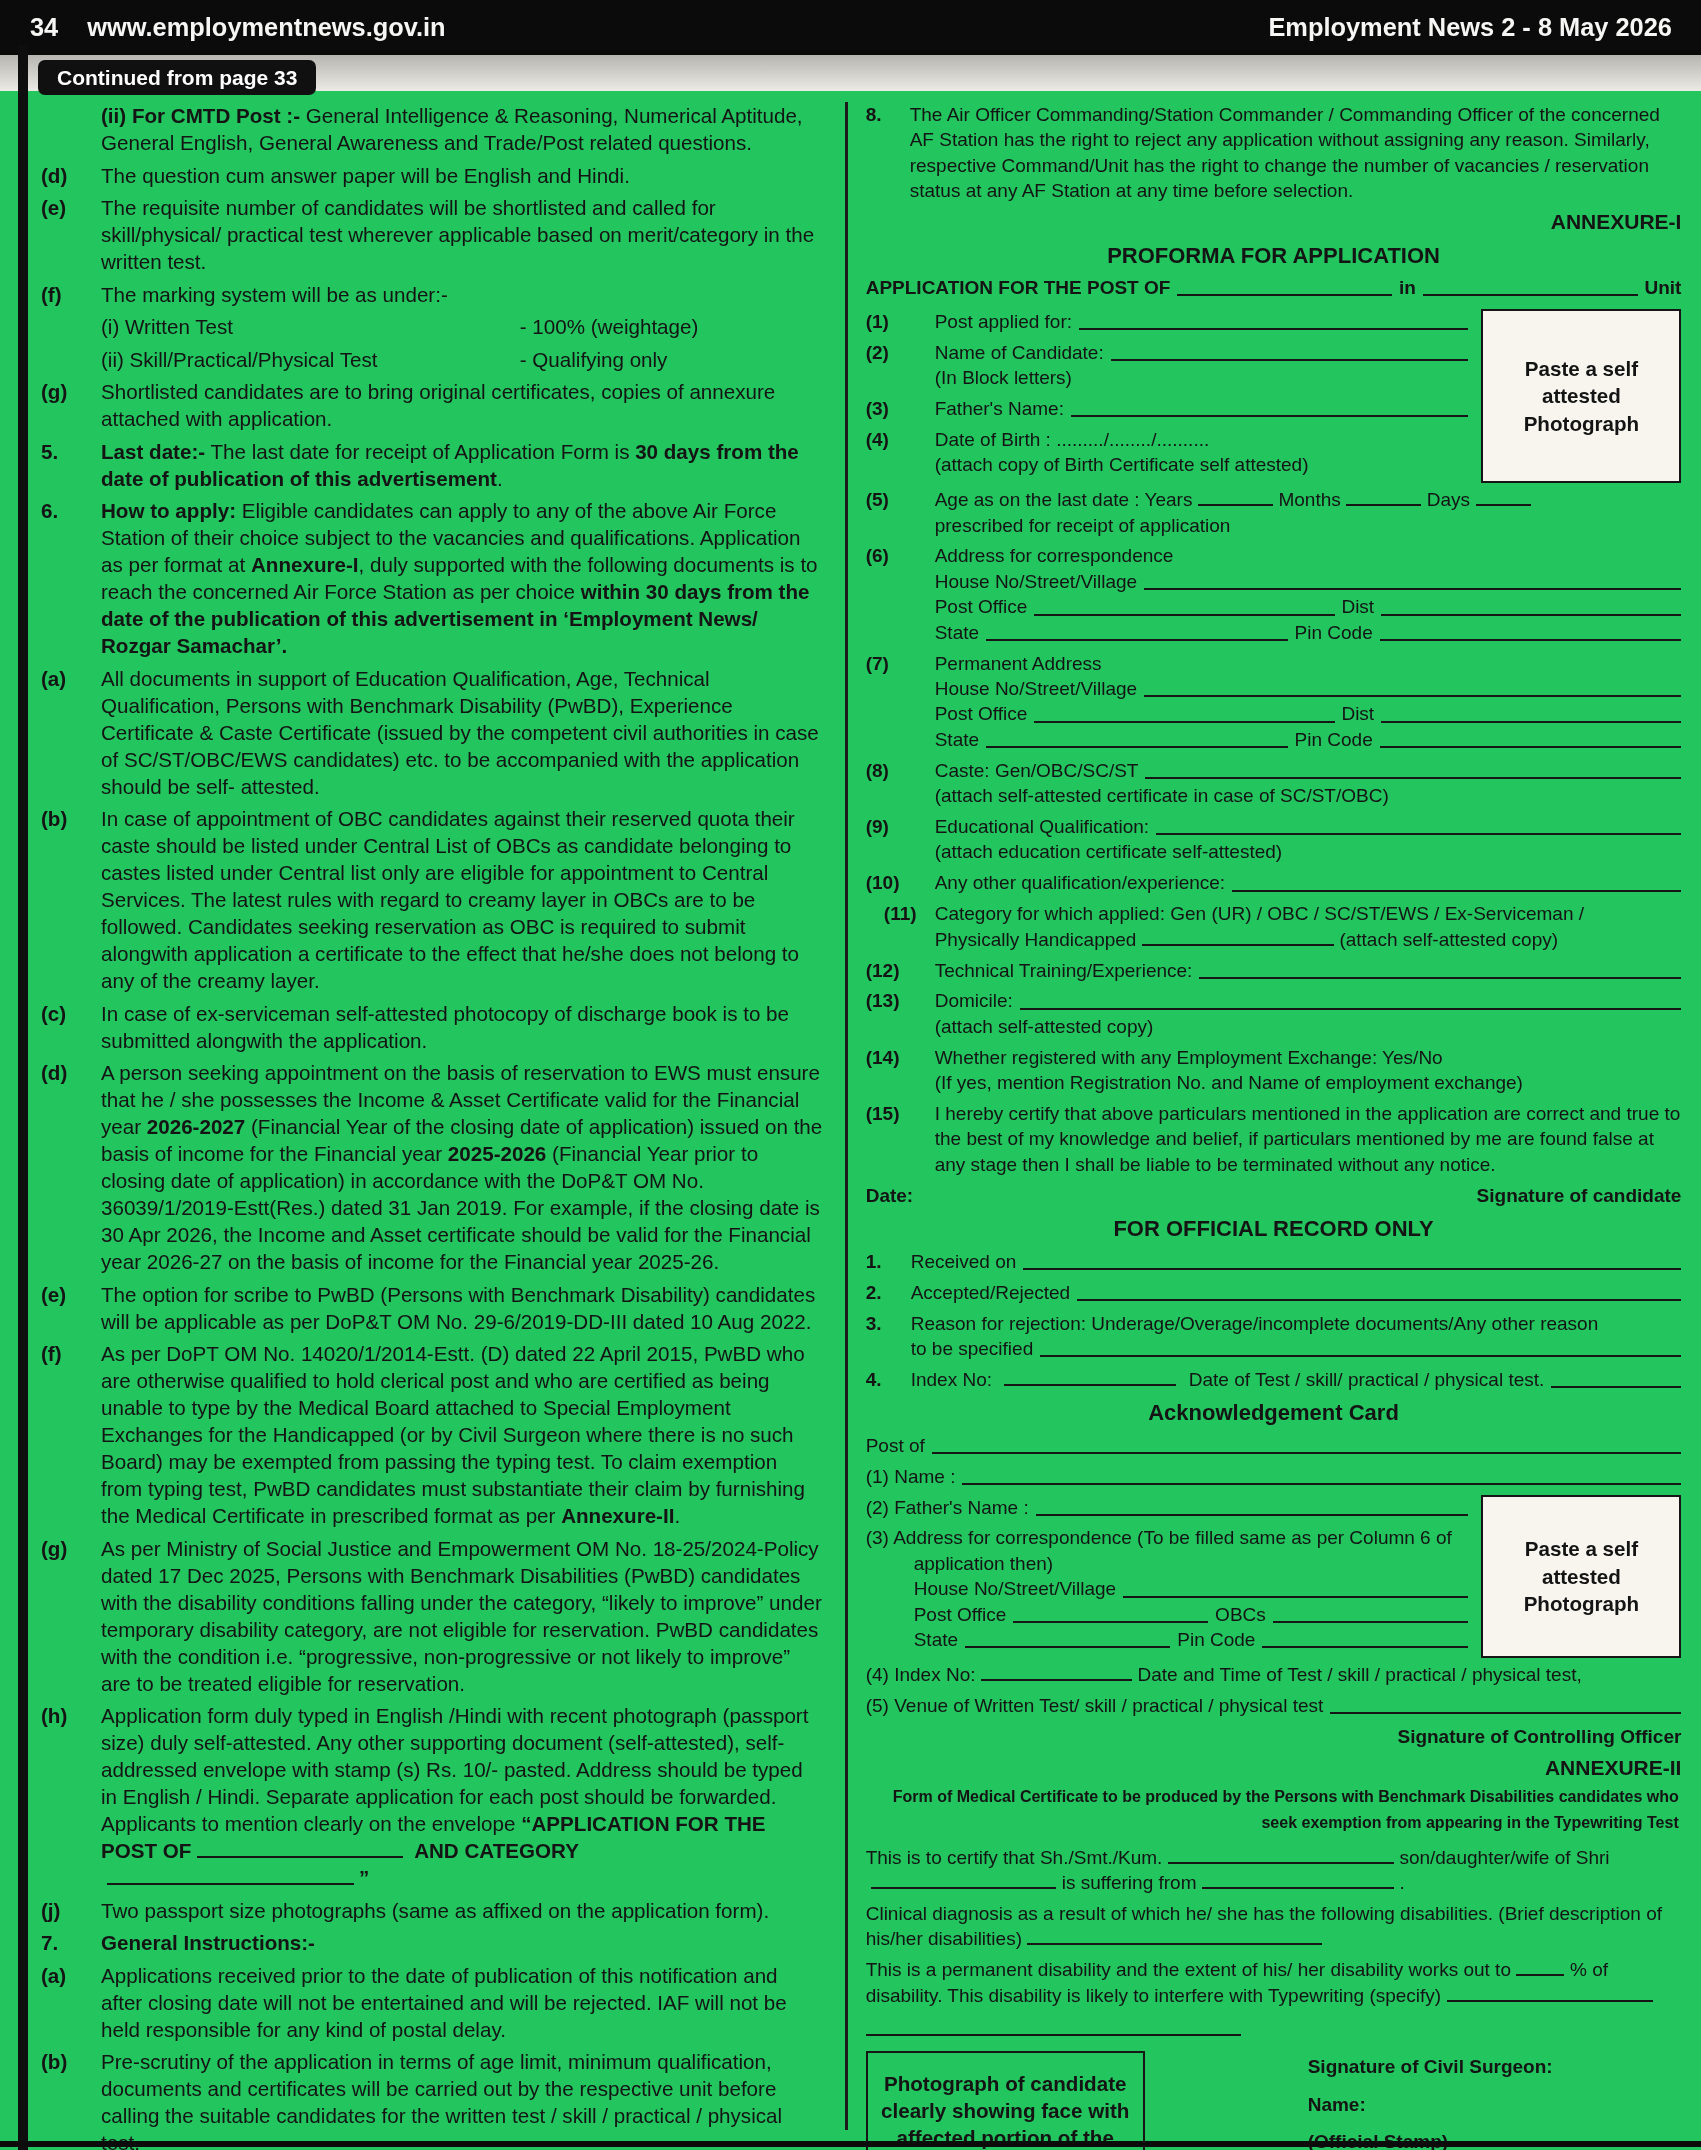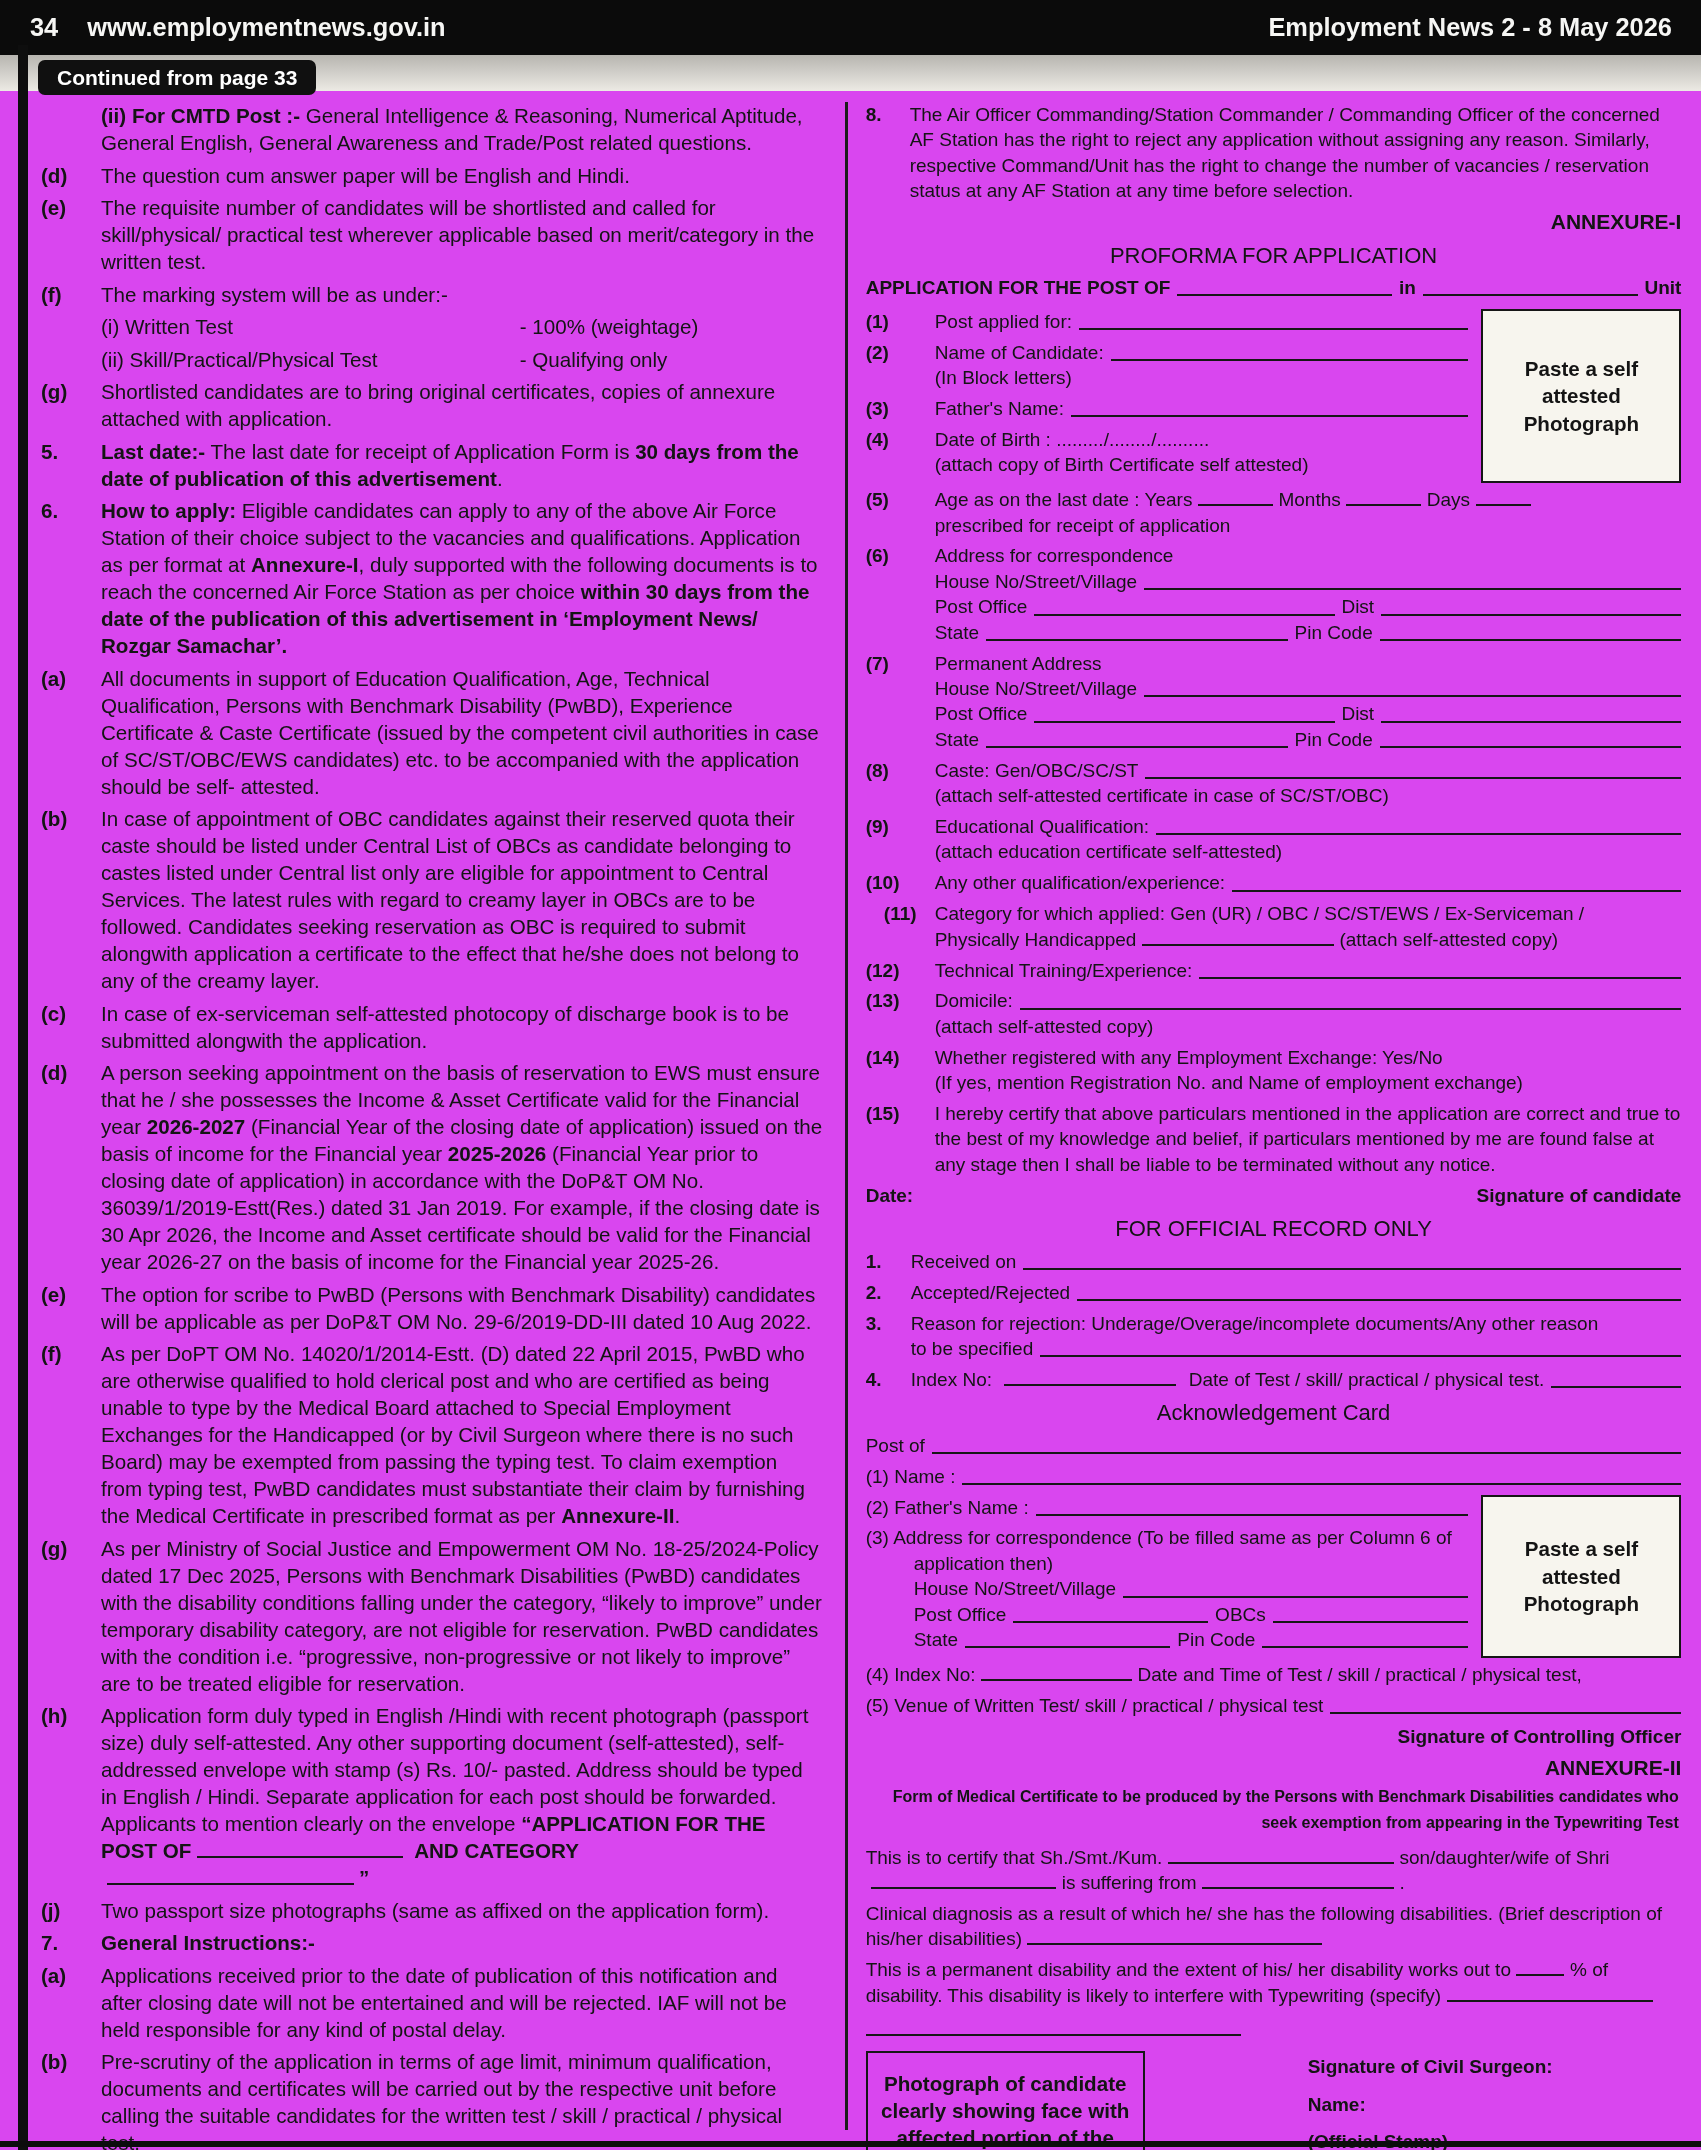--- a/index.html
+++ b/index.html
@@ -2,21 +2,21 @@
 <html style="font-size:11px"><head>
 <meta charset="utf-8">
 <style>
   html,body{margin:0;padding:0;}
   body{
     width:1702px;height:2151px;overflow:hidden;
     background:#dcdad4;
     font-family:"Liberation Sans",sans-serif;
     color:#141414;
   }
-  .page{position:relative;width:1702px;height:2151px;background:#d946ef;}
+  .page{position:relative;width:1702px;height:2151px;background:#22c55e;}
   
   .topbar{
     position:absolute;left:0;top:0;right:0;height:55px;background:#0b0b0b;color:#f6f6f4;
     display:flex;justify-content:space-between;align-items:center;
     padding:0 30px;box-sizing:border-box;font-weight:700;font-size:25.4px;
   }
   .topbar-left{display:flex;gap:29px;align-items:baseline;}
   .graystrip{position:absolute;top:55px;left:0;right:0;height:36px;background:linear-gradient(#b7b5b0,#eceae4);}
   .continued-tab{
     position:absolute;top:60px;left:38px;background:#101010;color:#fff;
@@ -36,21 +36,21 @@
   .twocol{display:flex;}
   .twocol .c0{width:58%;}
   .twocol .c1{width:42%;}
   .segrow{display:block;}
   .segrow.flex{display:flex;align-items:baseline;gap:6.9px;flex-wrap:wrap;}
   .segrow.ind{padding-left:48px;}
   .uline{display:inline-block;border-bottom:2.1px solid #161616;height:0.8em;margin:0 5.5px;min-width:27.4px;vertical-align:baseline;}
   .fill{flex:1 1 62px;border-bottom:2.1px solid #161616;height:0.8em;align-self:flex-end;margin-bottom:4.1px;}
 
   .annex-label{text-align:right;font-weight:700;font-size:21px;margin:5.5px 0 4.1px;}
-  .center-title{text-align:center;font-weight:400;font-size:22px;margin:8.2px 0 6.9px;}
+  .center-title{text-align:center;font-weight:700;font-size:22px;margin:8.2px 0 6.9px;}
   .center-heading{text-align:right;font-weight:700;font-size:16px;margin:4.1px 2.7px 9.6px;}
   #app-line{margin-bottom:8.2px;}
   #app-line .segrow{font-weight:700;}
 
   .form-top{display:flex;align-items:stretch;margin-bottom:4.1px;}
   .form-top .ftitems{flex:1;margin-right:13.7px;min-width:0;}
   .photo-box{
     width:200px;border:2.7px solid #161616;background:#f7f5ee;
     display:flex;align-items:center;justify-content:center;text-align:center;
     font-weight:700;font-size:20.6px;line-height:27.4px;padding:8.2px;box-sizing:border-box;flex:0 0 auto;

